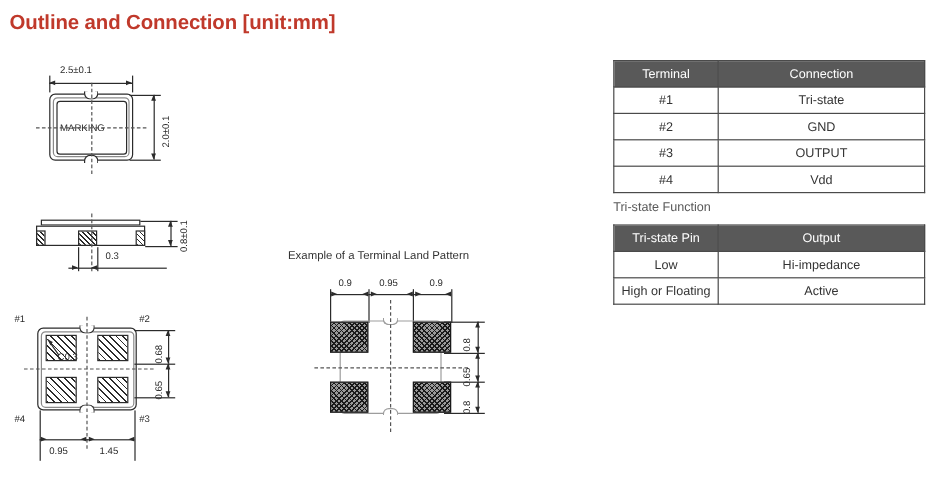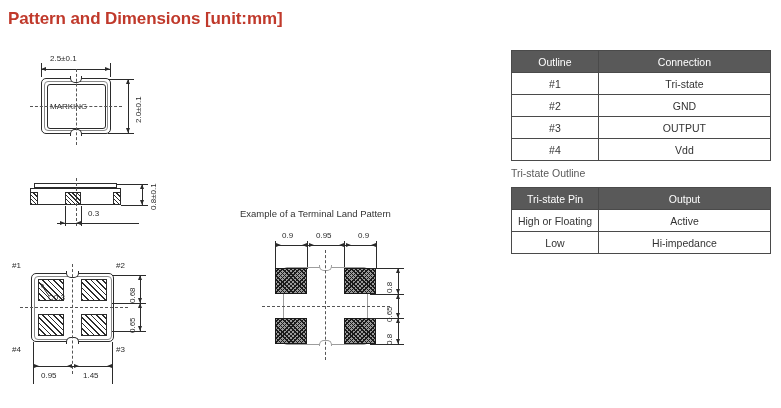--- a/index.html
+++ b/index.html
@@ -111,21 +111,21 @@
   }
   table.dt .c1{width:86px;}
   table.dt .c2{width:174px;}
   .tbl-caption{
     font-size:10.5px;color:#595959;white-space:nowrap;
   }
 </style>
 </head>
 <body>
 
-<div class="abs" id="page-title">Pattern and Dimensions [unit:mm]</div>
+<div class="abs" id="page-title">Outline and Connection [unit:mm]</div>
 
 <div class="abs" style="left:0;top:45px;width:180px;height:130px;text-align:center;">
 
   <div class="abs dimtxt" style="left:50px;top:10px;">2.5±0.1</div>
 
   <div class="abs sline hline" style="left:41px;top:24px;width:69px;"></div>
   <div class="abs arr arr-l" style="left:41px;top:21.5px;"></div>
   <div class="abs arr arr-r" style="left:105px;top:21.5px;"></div>
 
   <div class="abs ext vline" style="left:41px;top:18px;width:1px;height:14px;"></div>
@@ -293,21 +293,21 @@
   <div class="abs ext hline" style="left:130px;top:63px;width:34px;height:1px;"></div>
   <div class="abs ext hline" style="left:130px;top:89px;width:34px;height:1px;"></div>
   <div class="abs ext hline" style="left:130px;top:113px;width:34px;height:1px;"></div>
   <div class="abs ext hline" style="left:130px;top:139px;width:34px;height:1px;"></div>
 </div>
 
 <div class="abs" style="left:511px;top:50px;">
   <table class="dt">
     <thead>
       <tr>
-        <th class="c1">Outline</th>
+        <th class="c1">Terminal</th>
         <th class="c2">Connection</th>
       </tr>
     </thead>
     <tbody>
       <tr>
         <td>#1</td>
         <td>Tri-state</td>
       </tr>
       <tr>
         <td>#2</td>
@@ -318,34 +318,34 @@
         <td>OUTPUT</td>
       </tr>
       <tr>
         <td>#4</td>
         <td>Vdd</td>
       </tr>
     </tbody>
   </table>
 </div>
 
-<div class="abs tbl-caption" style="left:511px;top:167px;">Tri-state Outline</div>
+<div class="abs tbl-caption" style="left:511px;top:167px;">Tri-state Function</div>
 
 <div class="abs" style="left:511px;top:187px;">
   <table class="dt">
     <thead>
       <tr>
         <th class="c1">Tri-state Pin</th>
         <th class="c2">Output</th>
       </tr>
     </thead>
     <tbody>
       <tr>
+        <td>Low</td>
+        <td>Hi-impedance</td>
+      </tr>
+      <tr>
         <td>High or Floating</td>
         <td>Active</td>
       </tr>
-      <tr>
-        <td>Low</td>
-        <td>Hi-impedance</td>
-      </tr>
     </tbody>
   </table>
 </div>
 
 </body></html>

